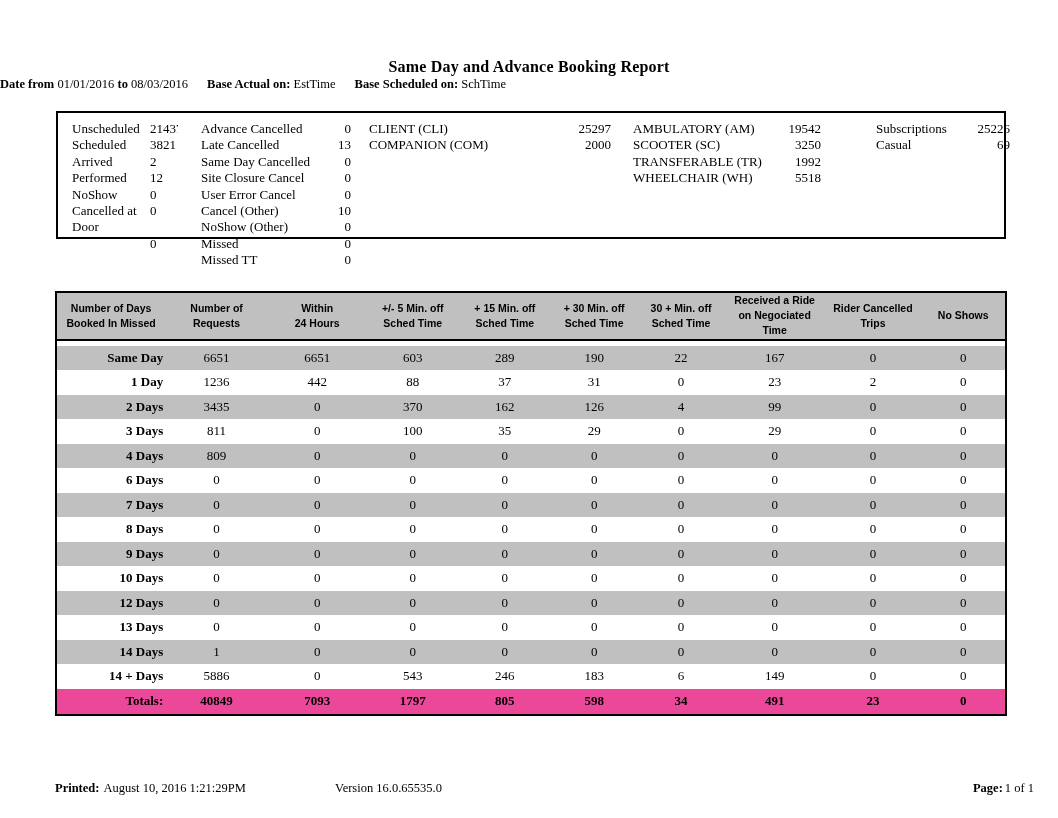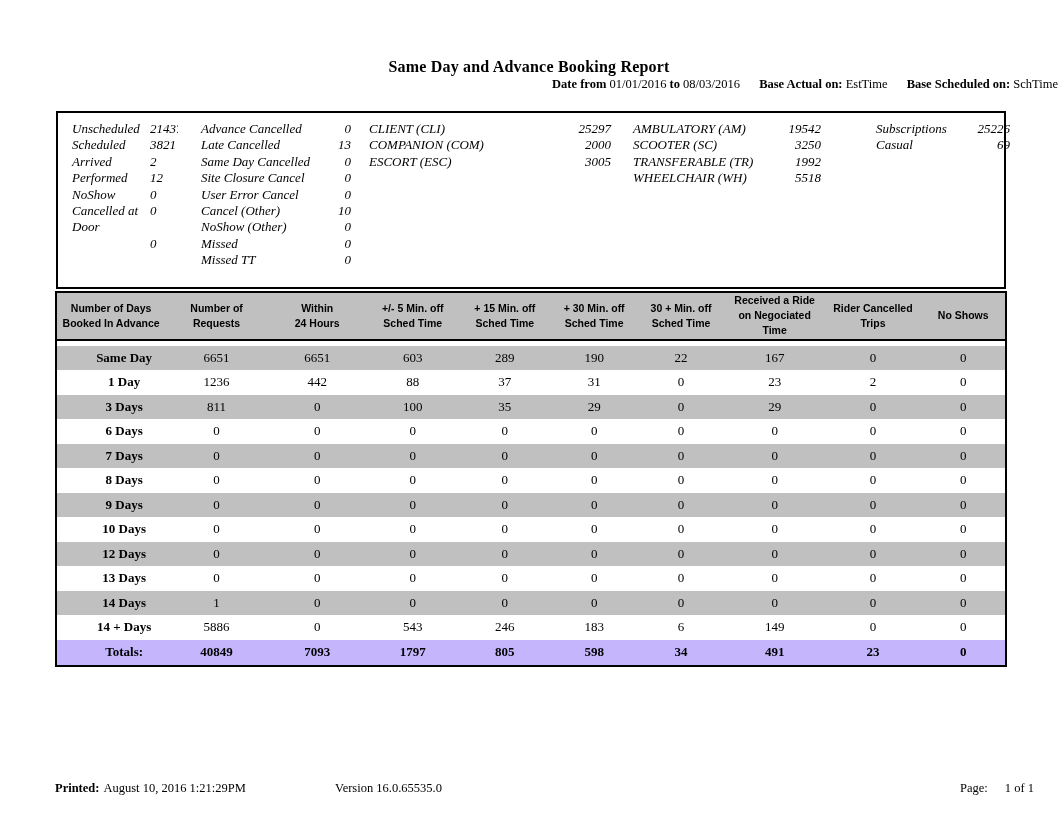--- a/index.html
+++ b/index.html
@@ -2,28 +2,28 @@
 <html><head>
 <meta charset="utf-8">
 <style>
   html,body { margin:0; padding:0; background:#fff; }
   .page { position:relative; width:1058px; height:818px; background:#ffffff;
           font-family:"Liberation Serif", serif; color:#000; overflow:hidden; }
 
   .title { position:absolute; top:58px; left:0; width:100%; text-align:center;
            font-weight:bold; font-size:16px; letter-spacing:.2px; }
 
-  .subtitle { position:absolute; top:77px; left:0; width:100%; text-align:right;
+  .subtitle { position:absolute; top:77px; left:0; width:100%; text-align:left;
               font-size:12.5px; }
   .subtitle .seg { margin-left:16px; }
   .subtitle .seg:first-child { margin-left:0; }
   .subtitle b { font-weight:bold; }
 
-  .box { position:absolute; left:56px; top:111px; width:950px; height:178px;
-         border:2px solid #000; box-sizing:border-box;font-style:italic; }
+  .box { position:absolute; left:56px; top:111px; width:950px; height:128px;
+         border:2px solid #000; box-sizing:border-box; }
 
   .group { position:absolute; top:8px; font-size:13px; line-height:16.4px; }
   .sumrow { display:flex; align-items:flex-start; }
   .sl { white-space:nowrap; }
   .sv { margin-left:auto; text-align:right; white-space:nowrap; }
 
   .g1 { left:14px;  width:116px; }
   .g1 .sl { width:78px; white-space:normal; }
   .g1 .sv { margin-left:0; text-align:left; width:38px; }
   .g1 .sv.trunc { width:28px; overflow:hidden; }
@@ -37,29 +37,29 @@
                   border-collapse:collapse; table-layout:fixed;
                   border:2px solid #000; }
   table.booking th {
       background:#c0c0c0; font-family:"Liberation Sans", sans-serif;
       font-weight:bold; font-size:10.5px; line-height:1.45;
       white-space:pre-line; height:40px; vertical-align:middle;
       border-bottom:2px solid #000; padding:0 2px; }
   tr.gap td { height:5px; background:#fff; padding:0; }
   tbody td { font-size:13px; text-align:center; height:24.5px; padding:0 2px; }
   tbody tr:nth-child(odd) { background:#c0c0c0; }
-  td.rowlabel { text-align:center; padding-left:28px; font-weight:bold; }
-  tfoot tr { background:#c4b5fd;margin-top:18px; }
+  td.rowlabel { text-align:right; padding-left:28px; font-weight:bold; }
+  tfoot tr { background:#ec4899;margin-top:18px; }
   tfoot td { font-size:13px; font-weight:bold; text-align:center; height:25px; padding:0 2px; }
 
   .footer-printed { position:absolute; left:55px; top:781px; font-size:12.5px; }
   .footer-printed b { font-weight:bold; margin-right:4px;margin-top:33px; }
   .footer-version { position:absolute; left:335px; top:781px; font-size:12.5px; }
   .footer-page { position:absolute; right:24px; top:781px; font-size:12.5px; }
-  .footer-page b { font-weight:normal; margin-right:17px; }
+  .footer-page b { font-weight:bold; margin-right:2px; }
 </style>
 </head>
 <body>
 
 <div class="page">
 
   <div class="title">Same Day and Advance Booking Report</div>
 
   <div class="subtitle">
     <span class="seg"><b>Date from</b>
@@ -142,24 +142,20 @@
         </div>
       </div>
     <div class="group g3">
         <div class="sumrow">
           <span class="sl">CLIENT (CLI)</span>
           <span class="sv">25297</span>
         </div>
         <div class="sumrow">
           <span class="sl">COMPANION (COM)</span>
           <span class="sv">2000</span>
-        </div>
-        <div class="sumrow">
-          <span class="sl">ESCORT (ESC)</span>
-          <span class="sv">3005</span>
         </div>
       </div>
     <div class="group g4">
         <div class="sumrow">
           <span class="sl">AMBULATORY (AM)</span>
           <span class="sv">19542</span>
         </div>
         <div class="sumrow">
           <span class="sl">SCOOTER (SC)</span>
           <span class="sv">3250</span>
@@ -194,21 +190,21 @@
         <col style="width:9.7%">
         <col style="width:9.1%">
       <col style="width:9.2%">
         <col style="width:10.5%">
         <col style="width:10.2%">
       <col style="width:8.9%">
     </colgroup>
     <thead>
       <tr class="hdr">
           <th>Number of Days
-Booked In Advance</th>
+Booked In Missed</th>
           <th>Number of
 Requests</th>
           <th>Within
 24 Hours</th>
           <th>+/- 5 Min. off
 Sched Time</th>
           <th>+ 15 Min. off
 Sched Time</th>
           <th>+ 30 Min. off
 Sched Time</th>
@@ -243,28 +239,52 @@
           <td>442</td>
           <td>88</td>
           <td>37</td>
           <td>31</td>
           <td>0</td>
           <td>23</td>
           <td>2</td>
           <td>0</td>
         </tr>
         <tr>
+          <td class="rowlabel">2 Days</td>
+          <td>3435</td>
+          <td>0</td>
+          <td>370</td>
+          <td>162</td>
+          <td>126</td>
+          <td>4</td>
+          <td>99</td>
+          <td>0</td>
+          <td>0</td>
+        </tr>
+        <tr>
           <td class="rowlabel">3 Days</td>
           <td>811</td>
           <td>0</td>
           <td>100</td>
           <td>35</td>
           <td>29</td>
           <td>0</td>
           <td>29</td>
+          <td>0</td>
+          <td>0</td>
+        </tr>
+        <tr>
+          <td class="rowlabel">4 Days</td>
+          <td>809</td>
+          <td>0</td>
+          <td>0</td>
+          <td>0</td>
+          <td>0</td>
+          <td>0</td>
+          <td>0</td>
           <td>0</td>
           <td>0</td>
         </tr>
         <tr>
           <td class="rowlabel">6 Days</td>
           <td>0</td>
           <td>0</td>
           <td>0</td>
           <td>0</td>
           <td>0</td>

